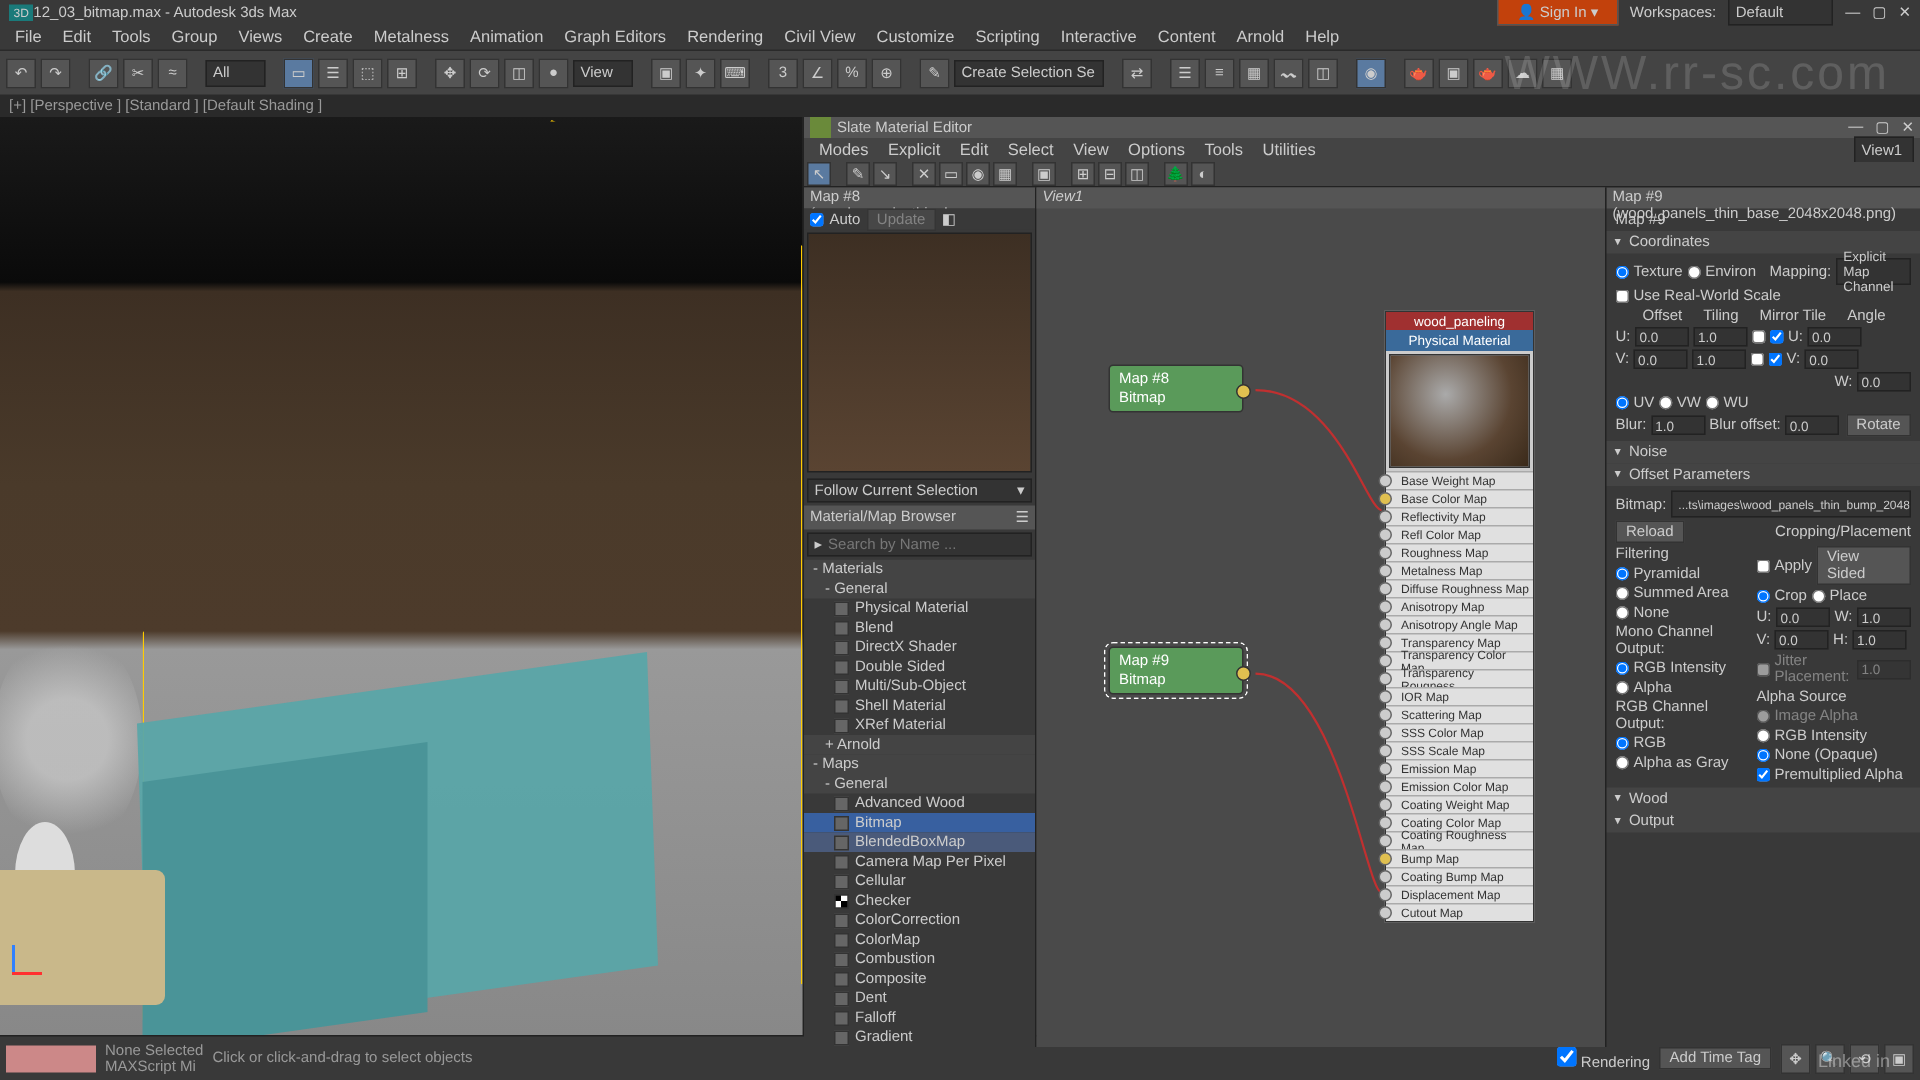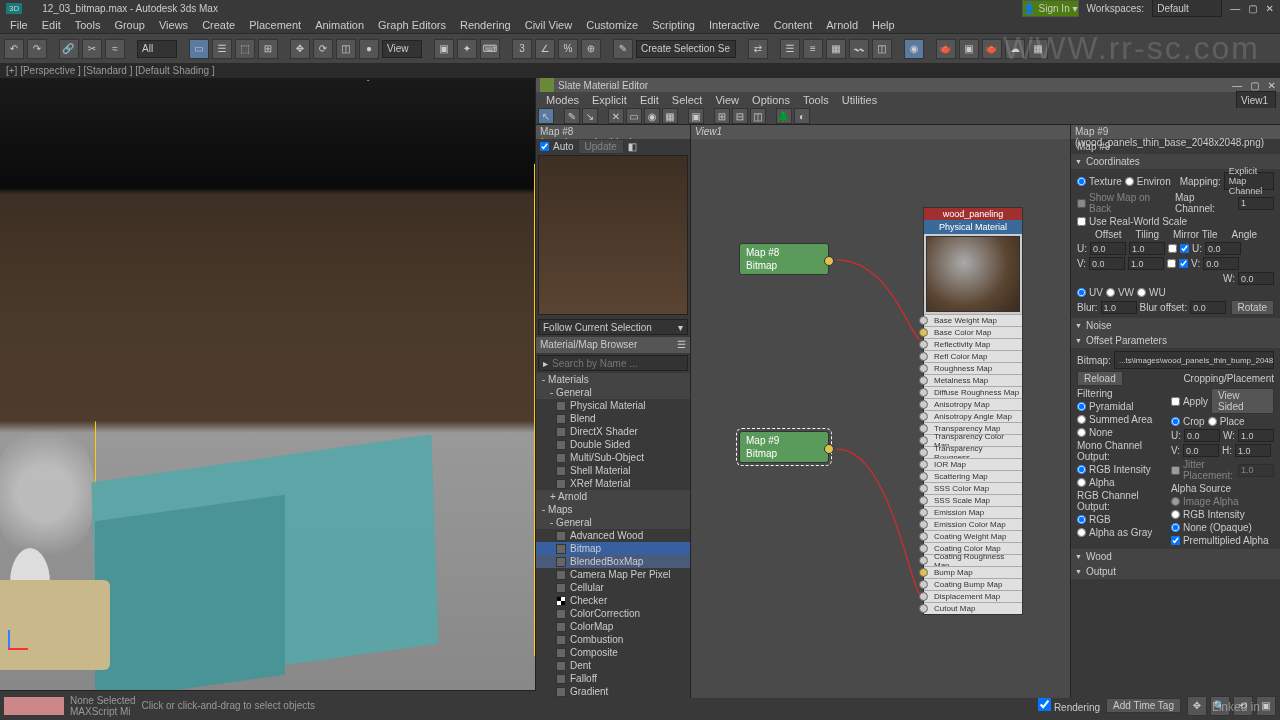--- a/index.html
+++ b/index.html
@@ -1,18 +1,18 @@
 <!DOCTYPE html>
 <html><head>
 <meta charset="utf-8">
 <style>
 *{margin:0;padding:0;box-sizing:border-box;font-family:Tahoma,Arial,sans-serif;font-size:10px;color:#ccc;user-select:none}
 body{background:#393939;overflow:hidden;width:1280px;height:720px}
 .titlebar{height:16px;background:#393939;display:flex;align-items:center;padding:0 6px;font-size:10px;color:#ccc}
-.titlebar .fname{margin-left:20px}
+.titlebar .fname{margin-left:0}
 .menubar{height:18px;background:#393939;display:flex;align-items:flex-end;padding:0 4px;gap:2px;border-bottom:1px solid #2a2a2a}
 .menubar span{padding:2px 6px;font-size:11px}
 .toolbar{height:30px;background:#444;display:flex;align-items:center;padding:0 4px;gap:3px;border-bottom:1px solid #2a2a2a}
 .tbtn{width:20px;height:20px;background:#555;border:1px solid #333;display:flex;align-items:center;justify-content:center;font-size:10px}
 .tbtn.sel{background:#5a7aa0}
 .tsep{width:6px}
 .combo{height:18px;background:#333;border:1px solid #222;padding:0 4px;display:flex;align-items:center;font-size:10px;min-width:40px}
 .viewport-label{height:14px;padding:1px 6px;background:#2a2a2a;font-size:10px;color:#999}
 .main{display:flex;height:calc(100% - 78px - 30px)}
 .viewport{width:535px;height:100%;position:relative;background:linear-gradient(180deg,#1a1a1a 0%,#0a0a0a 18%,#3d2f23 19%,#4a3a2a 40%,#4d3b2b 56%,#999 58%,#888 100%);overflow:hidden}
@@ -67,21 +67,21 @@
 .param-row{display:flex;align-items:center;padding:1px 2px;gap:3px;font-size:10px}
 .param-row label{font-size:10px}
 .param-row input[type=text],.param-row .num{width:36px;height:13px;background:#333;border:1px solid #222;color:#ccc;font-size:9px;padding:0 2px}
 .param-row input[type=checkbox],.param-row input[type=radio]{width:9px;height:9px}
 .btn{background:#555;border:1px solid #333;padding:1px 6px;font-size:10px}
 .statusbar{height:30px;background:#393939;border-top:1px solid #222;display:flex;align-items:center;padding:0 4px;gap:6px}
 .statusbar .pink{width:60px;height:18px;background:#cc8888}
 .statusbar .status-text{font-size:10px;color:#999}
 .watermark{position:absolute;right:20px;top:30px;font-size:32px;color:rgba(255,255,255,.15);pointer-events:none;letter-spacing:2px}
 .watermark2{position:absolute;right:20px;bottom:6px;font-size:12px;color:rgba(255,255,255,.4);pointer-events:none}
-.signin{background:#4d7c0f;border:1px solid #555;padding:2px 0;font-size:10px}
+.signin{background:#c2410c;border:1px solid #555;padding:2px 12px;font-size:10px}
 svg.conn{position:absolute;top:0;left:0;width:100%;height:100%;pointer-events:none}
 </style>
 </head>
 <body>
 
 <div class="titlebar">
   <span style="background:#1a7a7a;padding:1px 3px;font-size:8px">3D</span>
   <span class="fname">12_03_bitmap.max - Autodesk 3ds Max</span>
   <div style="margin-left:auto;display:flex;align-items:center;gap:8px">
     <span class="signin">👤 <span>Sign In</span> ▾</span>
@@ -93,21 +93,21 @@
   </div>
 </div>
 
 <div class="menubar">
   <span>File</span>
   <span>Edit</span>
   <span>Tools</span>
   <span>Group</span>
   <span>Views</span>
   <span>Create</span>
-  <span>Placement</span>
+  <span>Metalness</span>
   <span>Animation</span>
   <span>Graph Editors</span>
   <span>Rendering</span>
   <span>Civil View</span>
   <span>Customize</span>
   <span>Scripting</span>
   <span>Interactive</span>
   <span>Content</span>
   <span>Arnold</span>
   <span>Help</span>
@@ -390,26 +390,20 @@
         <div class="section">
           <div class="param-row">
             <input type="radio" checked="" style="">
               <label>Texture</label>
             <input type="radio" style="">
               <label>Environ</label>
             <label style="margin-left:6px">Mapping:</label>
             <span class="combo" style="flex:1;font-size:9px">Explicit Map Channel</span>
           </div>
           <div class="param-row">
-            <input type="checkbox" style="opacity: 0.4;">
-              <label style="opacity:.5">Show Map on Back</label>
-            <label style="margin-left:auto">Map Channel:</label>
-            <input type="text" class="num" value="1" style="">
-          </div>
-          <div class="param-row">
               <input type="checkbox" style="">
               <label>Use Real-World Scale</label>
             </div>
           <div class="param-row" style="padding-left:20px;gap:14px">
             <label>Offset</label>
             <label>Tiling</label>
             <label>Mirror Tile</label>
             <label>Angle</label>
           </div>
           <div class="param-row">

